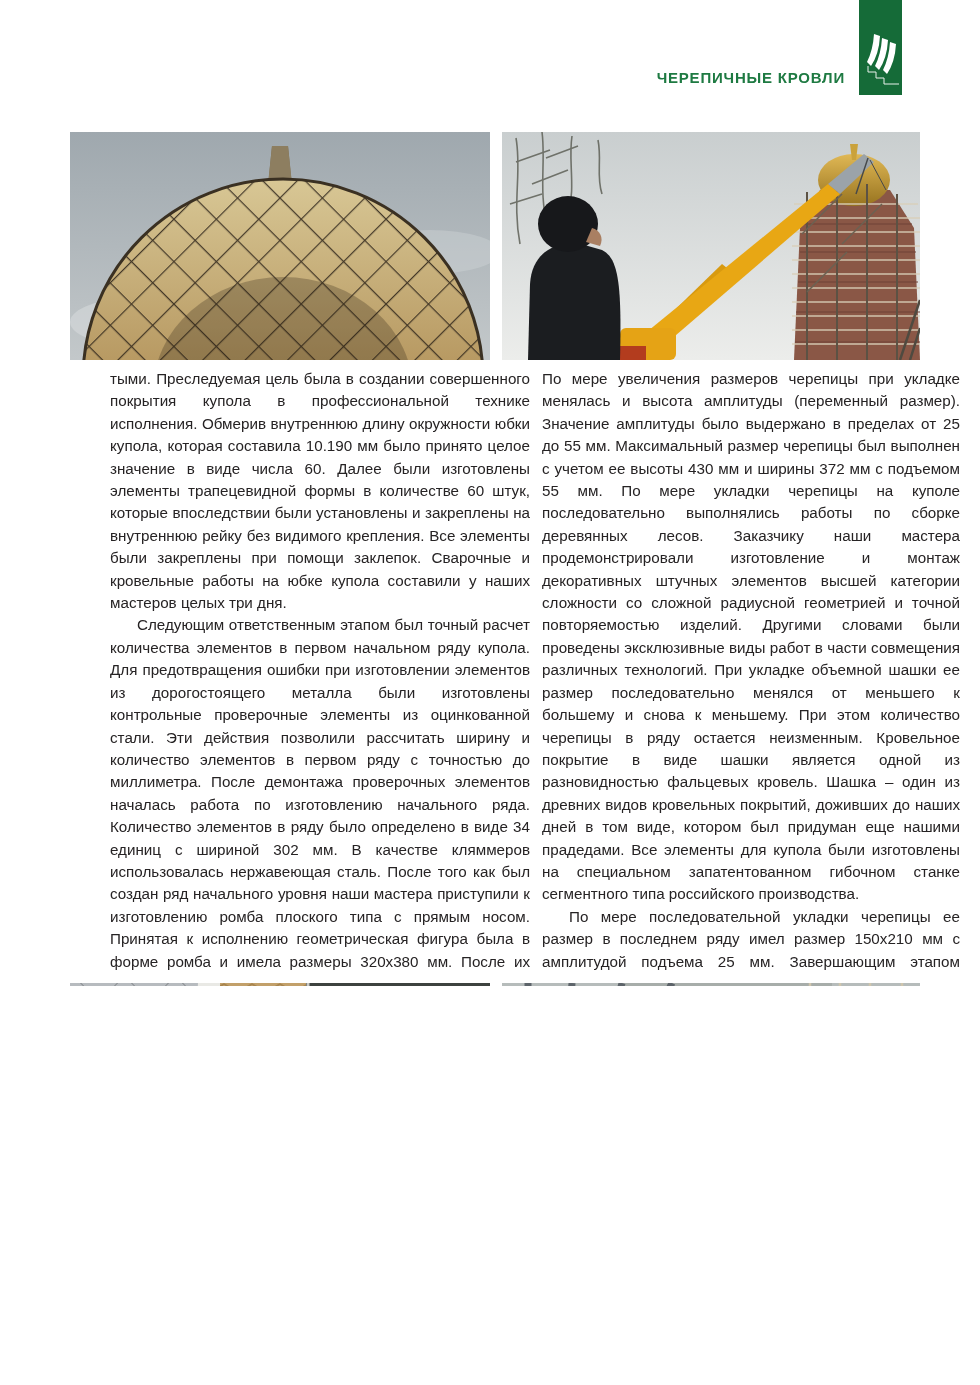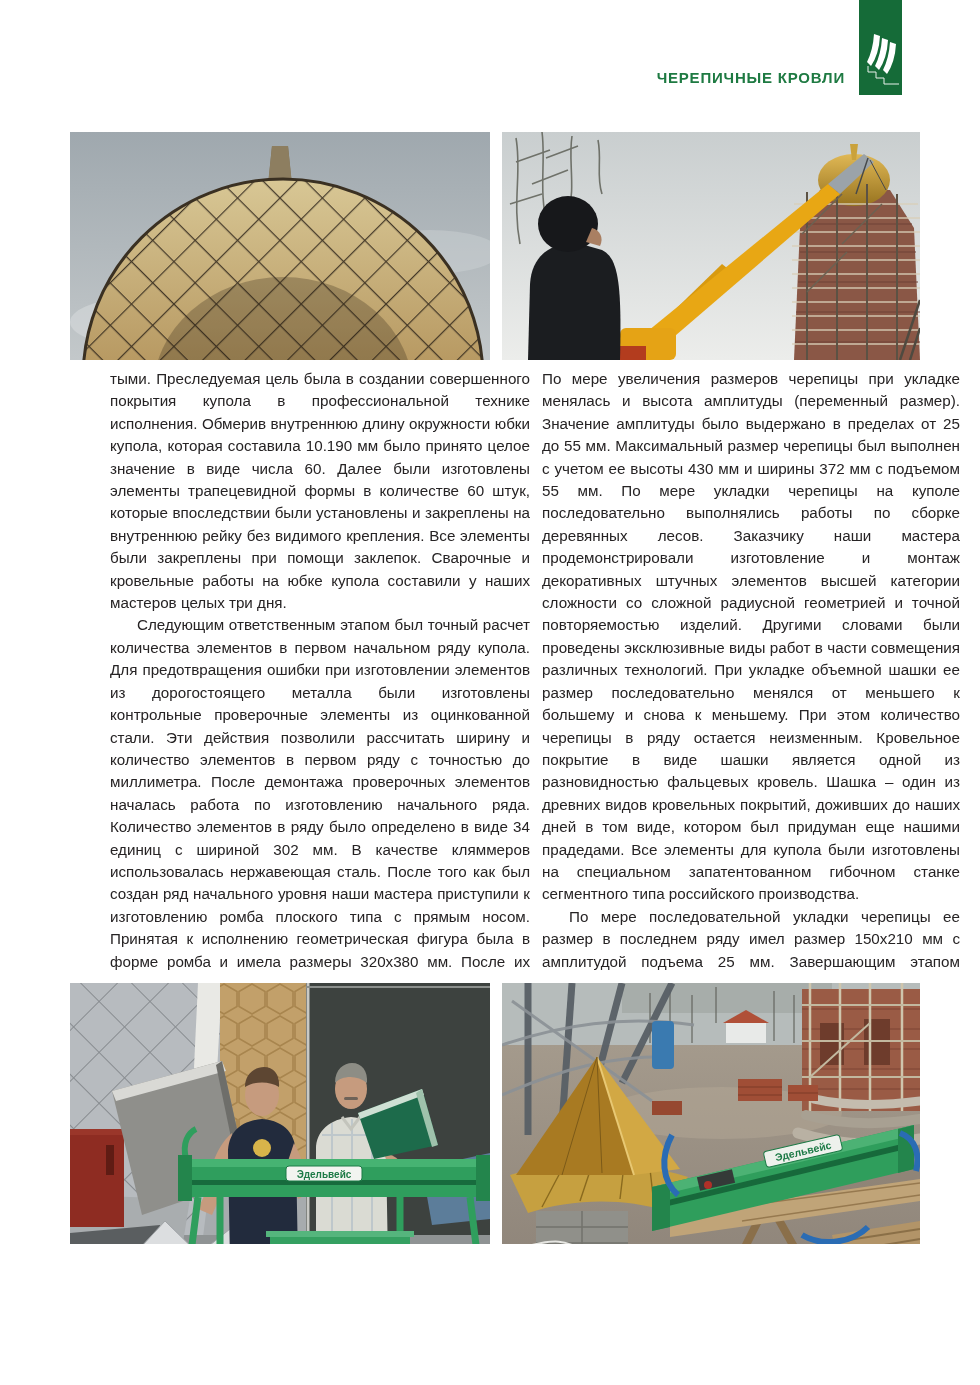--- a/index.html
+++ b/index.html
@@ -1,17 +1,17 @@
 <!DOCTYPE html>
 <html lang="ru"><head>
 <meta charset="utf-8">
 <style>
   html,body{margin:0;padding:0;background:#ffffff;}
   .page{
-    position:relative;width:980px;height:1244px;background:#ffffff;
+    position:relative;width:980px;height:986px;background:#ffffff;
     font-family:"Liberation Sans",sans-serif;overflow:hidden;
   }
   .section-title{
     position:absolute;top:69px;right:135px;
     font-size:15px;font-weight:700;letter-spacing:.8px;color:#1e7a42;
     white-space:nowrap;
   }
   .logo-box{position:absolute;left:859px;top:0;width:43px;height:95px;background:#156b38;}
   .photo{position:absolute;overflow:hidden;background:#d8d8d8;}
   #photo-dome{left:70px;top:132px;width:420px;height:228px;}

